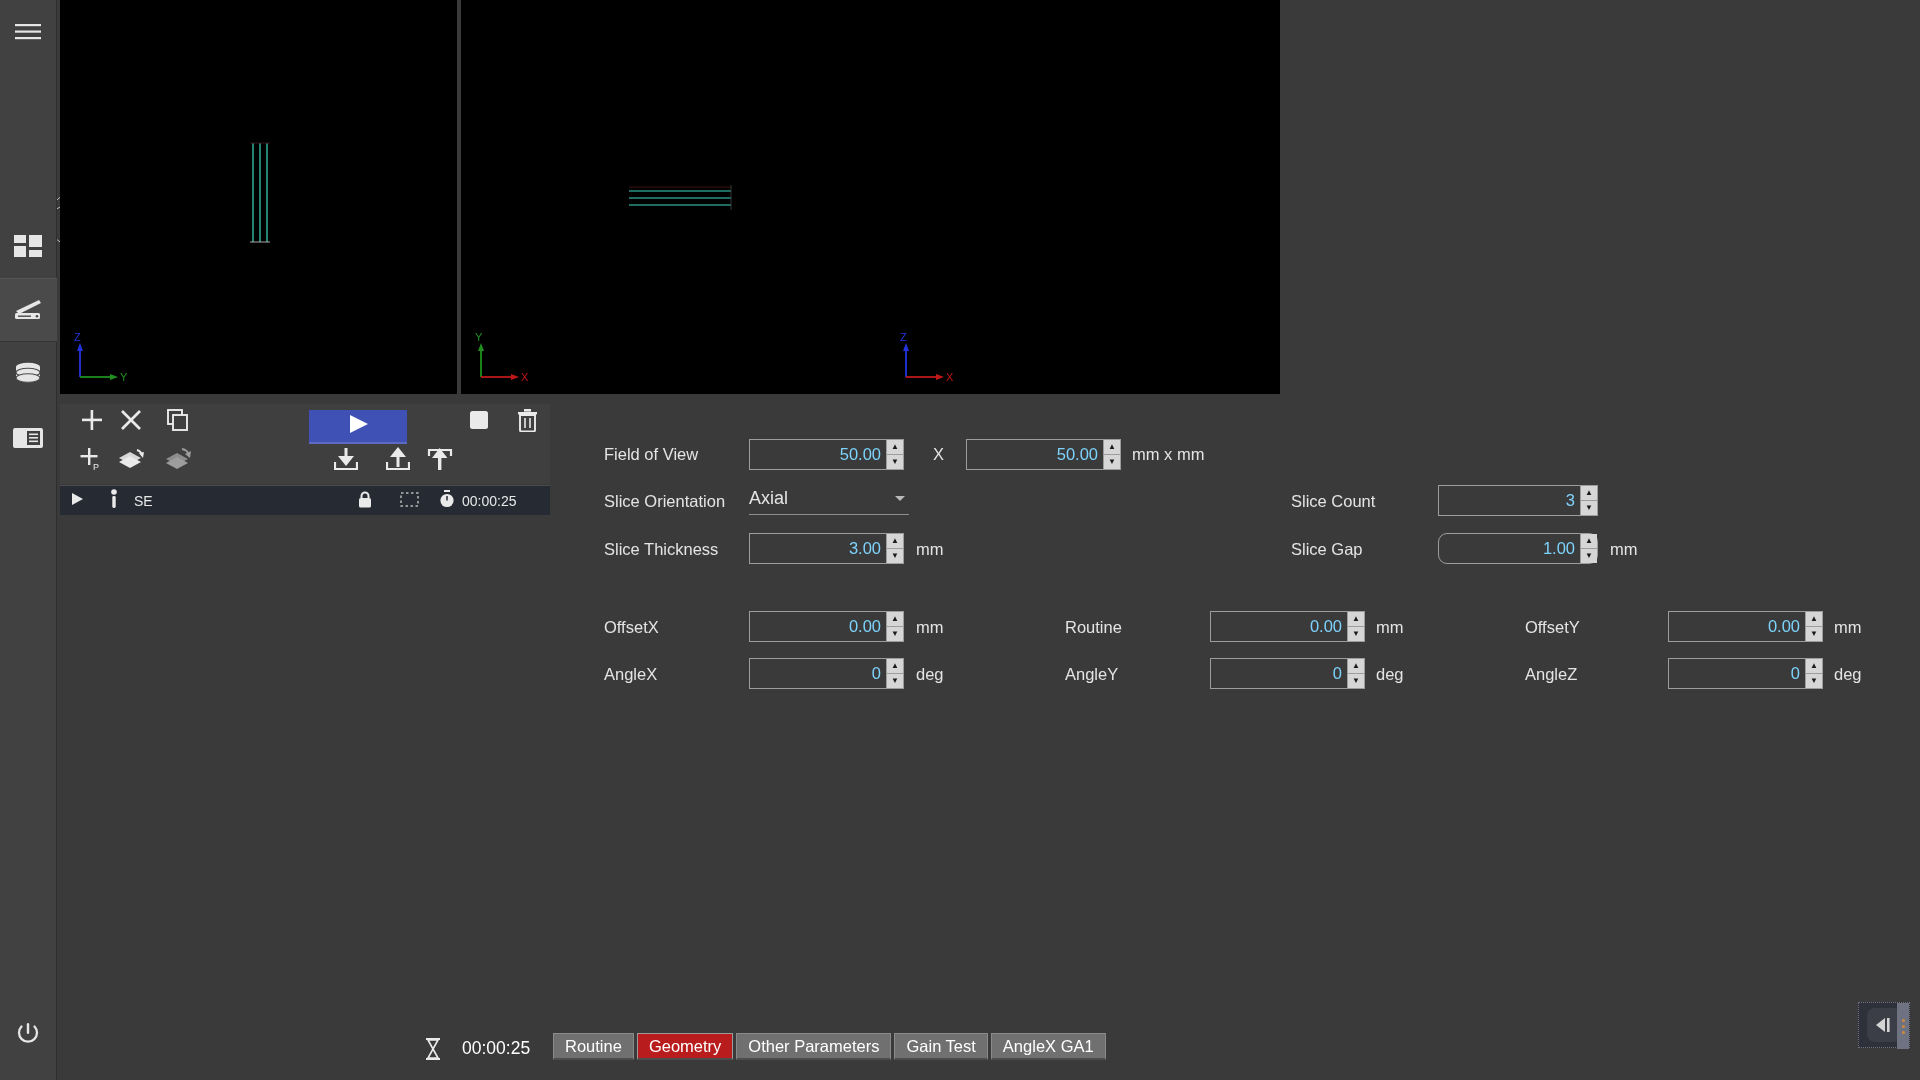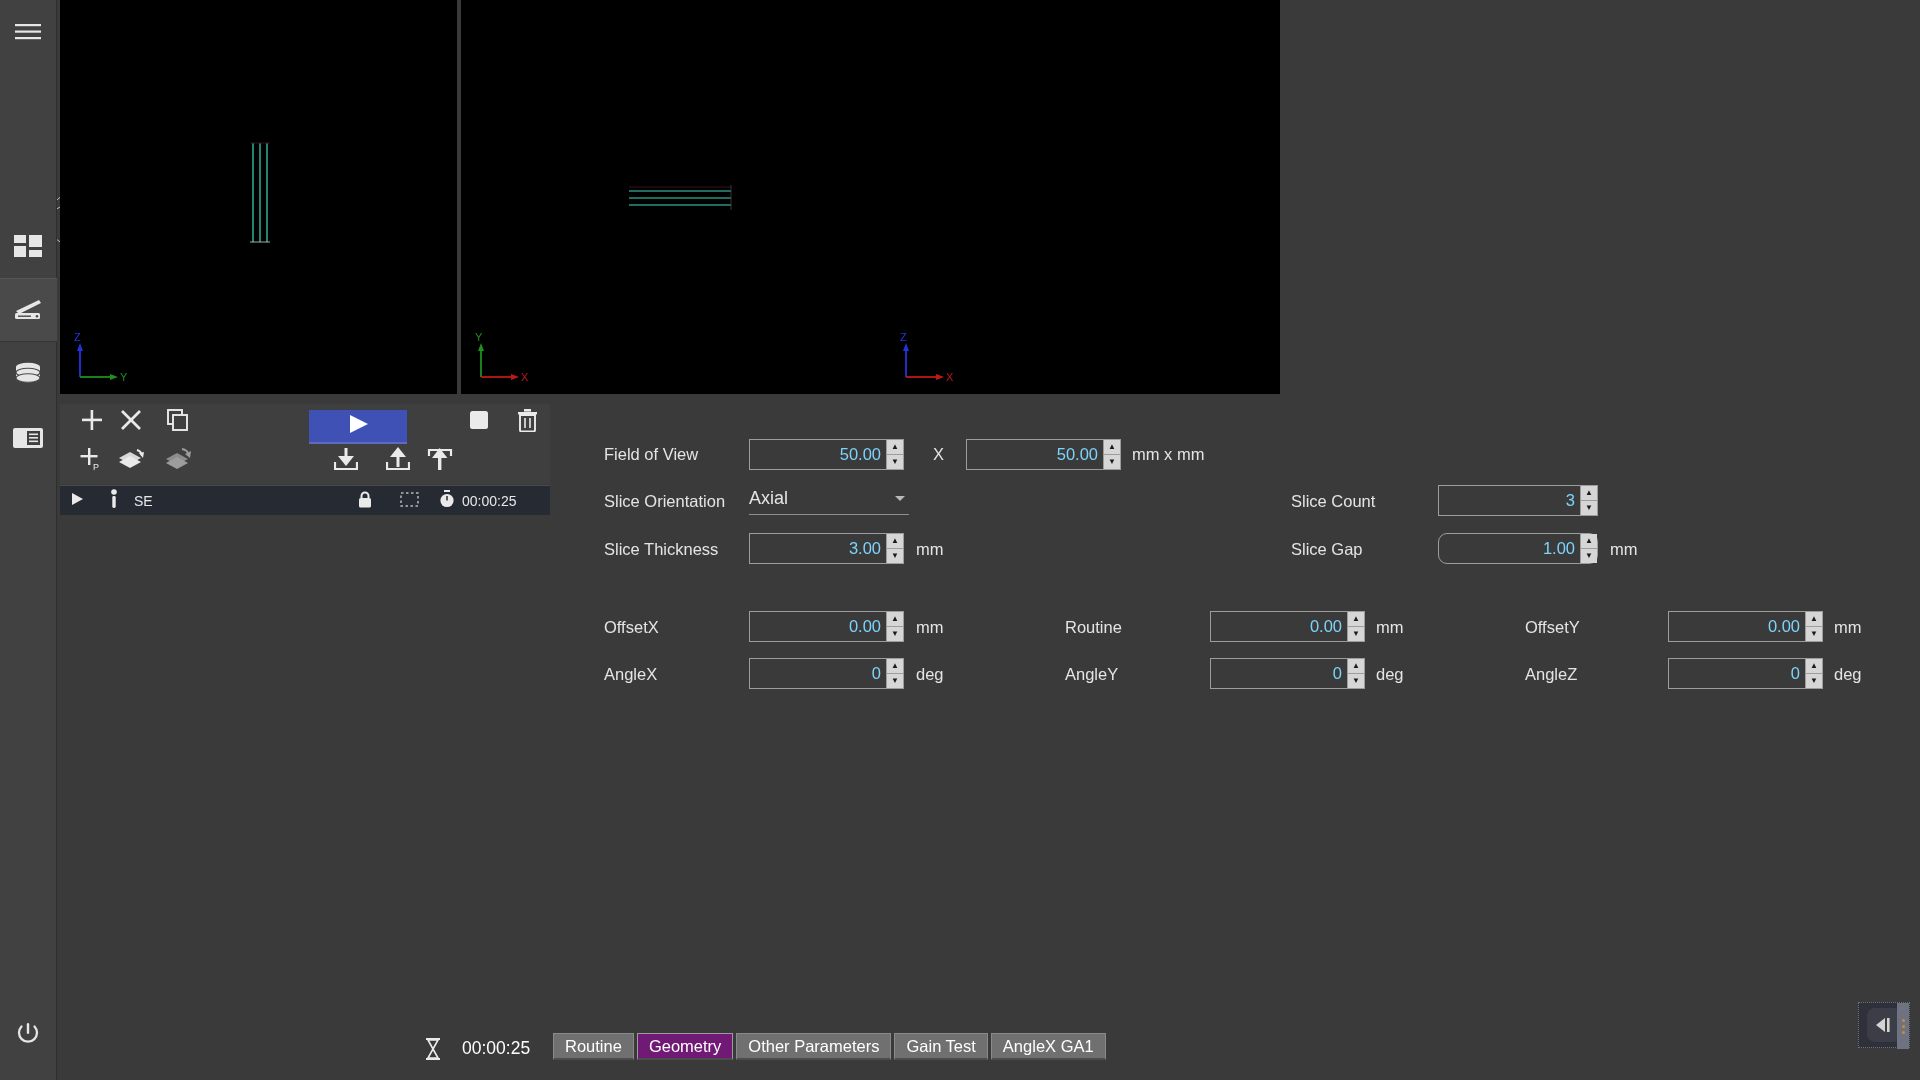--- a/index.html
+++ b/index.html
@@ -96,21 +96,21 @@
   #bottombar { position: absolute; left: 0; bottom: 0; width: 1920px; height: 60px; }
   #hourglass-ico { position: absolute; left: 425px; top: 18px; }
   #elapsed { position: absolute; left: 462px; top: 18px; color: #fff; font-size: 17.5px; }
   #tabs { position: absolute; left: 553px; top: 13px; display: flex; align-items: center; }
   .tab {
     height: 27px; padding: 0 11px; display: flex; align-items: center;
     color: #fff; font-size: 16.5px; white-space: nowrap; cursor: pointer;
     background: #707070; border: 1px solid #8a8a8a; border-bottom: 2px solid #4c4c4c;
     margin-right: 3px;
   }
-  .tab.active { background: #701a75; border: 1px solid #9b9b9b; border-bottom: 2px solid #4c4c4c; }
+  .tab.active { background: #b91c1c; border: 1px solid #9b9b9b; border-bottom: 2px solid #4c4c4c; }
 
   #panel-toggle {
     position: absolute; right: 10px; bottom: 32px; width: 52px; height: 46px;
     background: #2f313a; border: 1px dotted #6e7080;
     display: flex; align-items: center; justify-content: center; cursor: pointer;
   }
   #panel-toggle .inner {
     width: 34px; height: 34px; border-radius: 8px; background: #3c3e47;
     display: flex; align-items: center; justify-content: center;
   }

